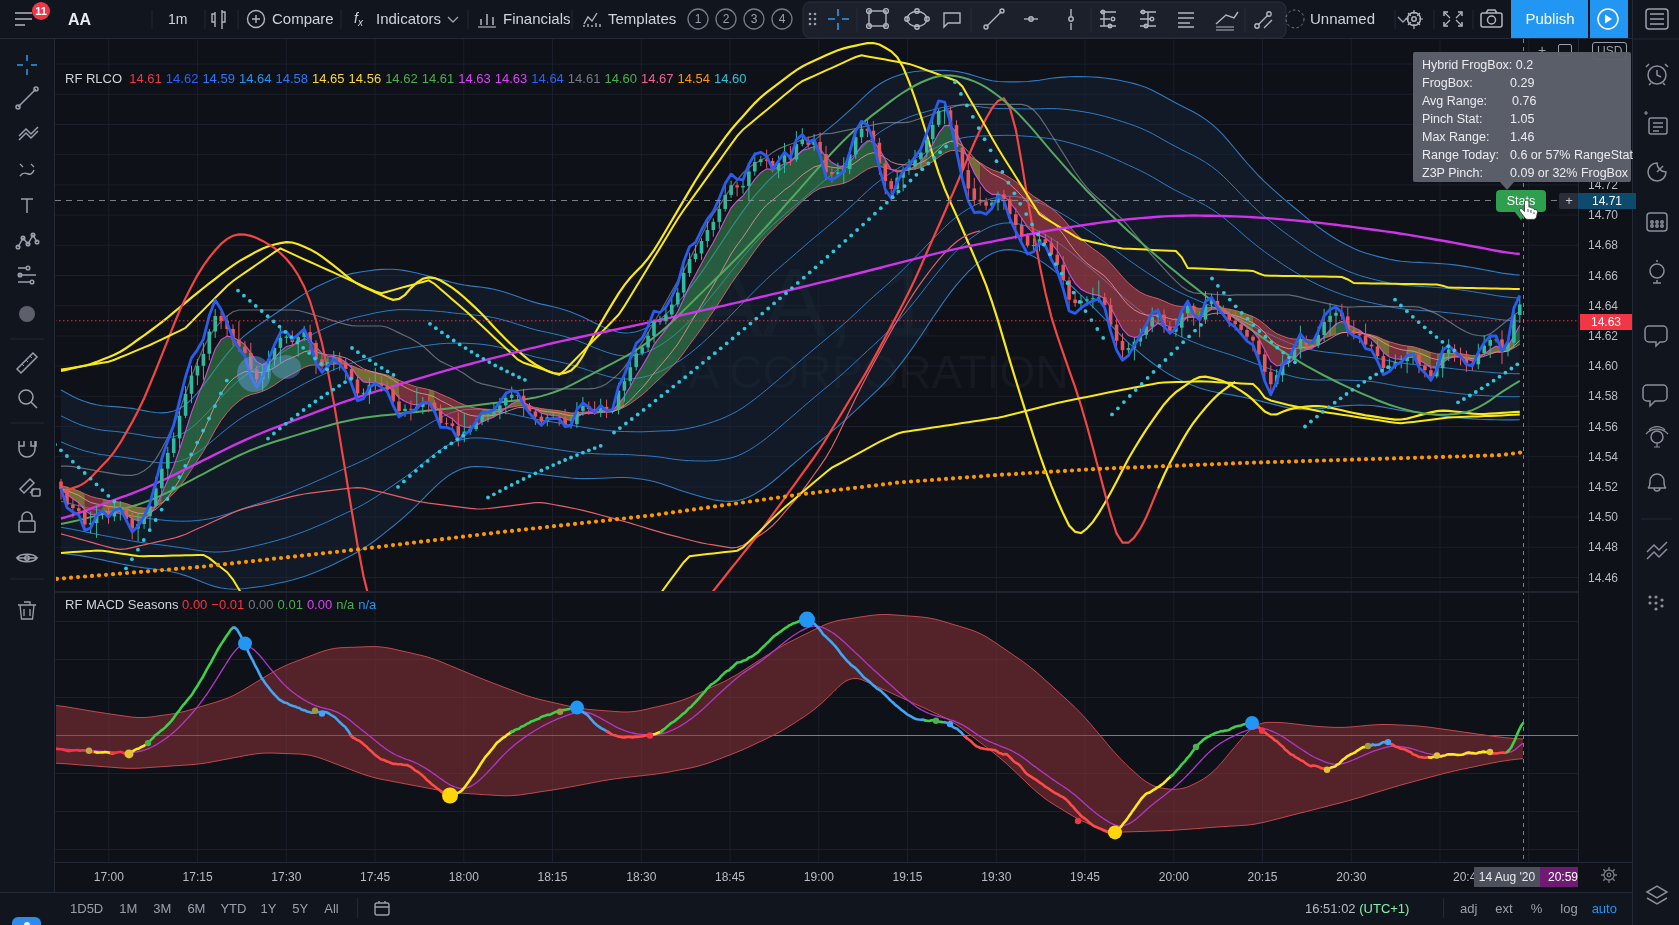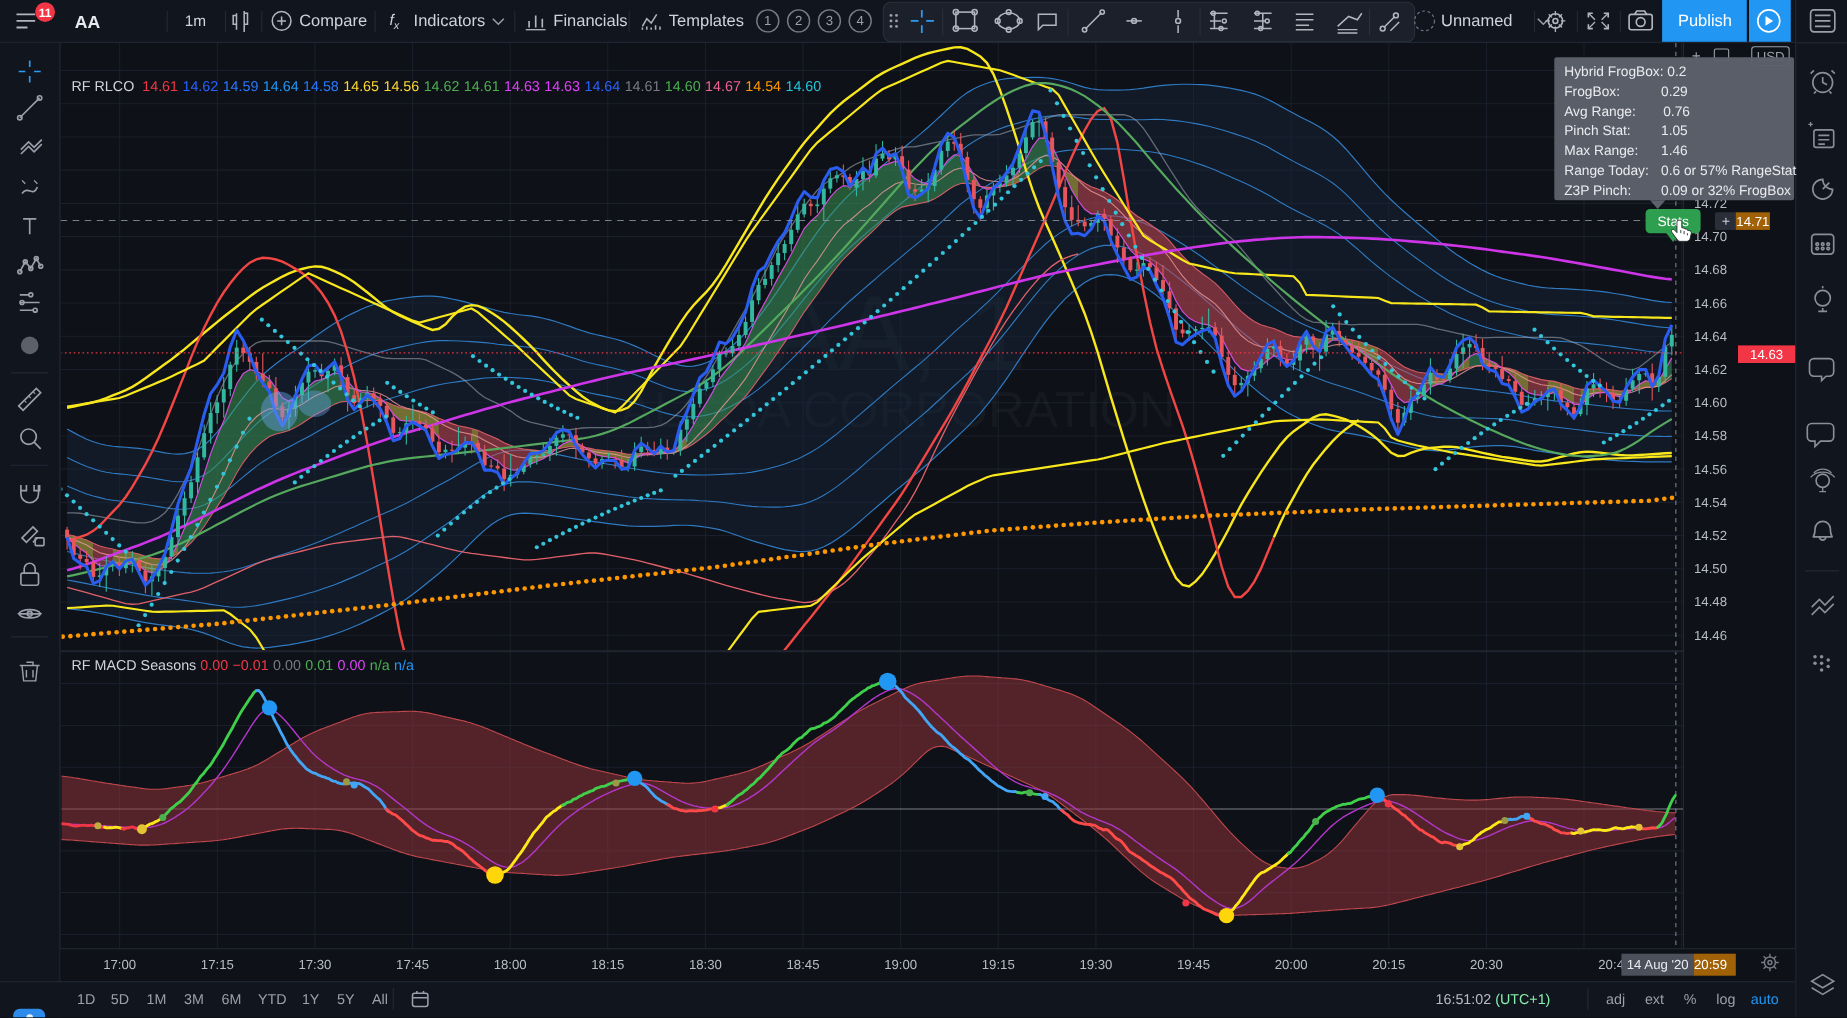--- a/index.html
+++ b/index.html
@@ -1,20 +1,20 @@
 <!DOCTYPE html>
 <html><head><meta charset="utf-8"><style>
 *{margin:0;padding:0;box-sizing:border-box}
 html,body{width:1679px;height:925px;overflow:hidden;background:#0e1117;font-family:"Liberation Sans",sans-serif}
 .abs{position:absolute}
 #stage{position:relative;width:1679px;height:925px;background:#0e1117}
 #topbar{position:absolute;left:0;top:0;width:1632px;height:39px;background:#11151e;border-bottom:1px solid #242936;color:#cfd3dc}
 #leftbar{position:absolute;left:0;top:39px;width:55px;height:886px;background:#11151e;border-right:1px solid #242936}
 #sidebar{position:absolute;left:1632px;top:0;width:47px;height:925px;background:#11151e;border-left:1px solid #242936}
-#axis{position:absolute;left:1530px;top:39px;width:54px;height:823px;background:#0e1117;border-left:1px solid #242936;color:#b2b5be}
+#axis{position:absolute;left:1578px;top:39px;width:54px;height:823px;background:#0e1117;border-left:1px solid #242936;color:#b2b5be}
 .pl{position:absolute;left:9px;font-size:12px;color:#b8bcc5}
 #tax{position:absolute;left:55px;top:862px;width:1577px;height:29px;background:#0e1117;border-top:1px solid #242936;color:#b8bcc5}
 .tl{position:absolute;top:7px;width:50px;text-align:center;font-size:12px}
 #botbar{position:absolute;left:0;top:892px;width:1632px;height:33px;background:#11151e;border-top:1px solid #242936;color:#9aa0ab;font-size:13px}
 .leg{position:absolute;color:#dfe3ec;font-size:14px;white-space:nowrap}
 .leg span{margin-right:4px}
 svg{display:block}
 </style></head><body>
 <div id="stage">
 
@@ -1102,21 +1102,21 @@
         <div class="pl" style="top:440.9px">14.52</div>
         <div class="pl" style="top:471.1px">14.50</div>
         <div class="pl" style="top:501.3px">14.48</div>
         <div class="pl" style="top:531.5px">14.46</div>
 
  </div>
 </div>
 
 <div class="abs" style="left:1580px;top:313.5px;width:52px;height:16px;background:#f23645;color:#fff;font-size:12px;text-align:center;line-height:16px">14.63</div>
 <div class="abs" style="left:1559px;top:193px;width:20px;height:16px;background:#2a2e39;border-radius:2px;color:#c8ccd4;font-size:13px;text-align:center;line-height:15px">+</div>
-<div class="abs" style="left:1578px;top:193px;width:31px;height:16px;background:#a16207;color:#fff;font-size:12px;text-align:center;line-height:16px">14.71</div>
+<div class="abs" style="left:1578px;top:193px;width:58px;height:16px;background:#0c4a6e;color:#fff;font-size:12px;text-align:center;line-height:16px">14.71</div>
 
 <div class="leg" style="left:65px;top:71px;font-size:13px;color:#d1d4dc">RF RLCO&nbsp;&nbsp;<span style="color:#f23645">14.61</span><span style="color:#2962ff">14.62</span><span style="color:#2979ff">14.59</span><span style="color:#2196f3">14.64</span><span style="color:#2979ff">14.58</span><span style="color:#fdd835">14.65</span><span style="color:#fdd835">14.56</span><span style="color:#4caf50">14.62</span><span style="color:#4caf50">14.61</span><span style="color:#e040fb">14.63</span><span style="color:#e040fb">14.63</span><span style="color:#2962ff">14.64</span><span style="color:#787b86">14.61</span><span style="color:#4caf50">14.60</span><span style="color:#f06292">14.67</span><span style="color:#ff9800">14.54</span><span style="color:#26c6da">14.60</span></div>
 <div class="leg" style="left:65px;top:597px;font-size:13px;color:#d1d4dc">RF MACD Seasons&nbsp;<span style="color:#f23645">0.00</span><span style="color:#f23645">−0.01</span><span style="color:#787b86">0.00</span><span style="color:#4caf50">0.01</span><span style="color:#e040fb">0.00</span><span style="color:#4caf50">n/a</span><span style="color:#2196f3">n/a</span></div>
 
 <div id="tax">
       <div style="position:relative;width:100%;height:100%">
         <div class="tl" style="left:28.8px">17:00</div>
         <div class="tl" style="left:117.6px">17:15</div>
         <div class="tl" style="left:206.3px">17:30</div>
         <div class="tl" style="left:295.1px">17:45</div>
@@ -1126,34 +1126,34 @@
         <div class="tl" style="left:650.0px">18:45</div>
         <div class="tl" style="left:738.8px">19:00</div>
         <div class="tl" style="left:827.5px">19:15</div>
         <div class="tl" style="left:916.3px">19:30</div>
         <div class="tl" style="left:1005.0px">19:45</div>
         <div class="tl" style="left:1093.8px">20:00</div>
         <div class="tl" style="left:1182.5px">20:15</div>
         <div class="tl" style="left:1271.3px">20:30</div>
         <div class="tl" style="left:1388px">20:45</div>
  <div class="abs" style="left:1419px;top:4px;width:66px;height:20px;background:#4c505a;color:#e8eaf0;font-size:12px;text-align:center;line-height:20px">14 Aug '20</div>
- <div class="abs" style="left:1485px;top:4px;width:38px;height:20px;background:#a16207;color:#fff;font-size:12px;text-align:left;line-height:20px">20:59</div>
+ <div class="abs" style="left:1485px;top:4px;width:38px;height:20px;background:#701a75;color:#fff;font-size:12px;text-align:right;line-height:20px">20:59</div>
 </div>
     </div>
 <svg class="abs" style="left:1598px;top:864px" width="22" height="22">
       <g stroke="#787b86" stroke-width="1.3" fill="none">
         <circle cx="11" cy="11" r="5"></circle>
         <circle cx="11" cy="11" r="1.8"></circle>
         <path d="M11 3v3M11 16v3M3 11h3M16 11h3M5.3 5.3l2.2 2.2M14.5 14.5l2.2 2.2M16.7 5.3l-2.2 2.2M7.5 14.5l-2.2 2.2"></path>
       </g>
     </svg>
 
 <div id="botbar">
  <div class="abs" style="left:70px;top:8px;letter-spacing:0">
-  <span style="margin-right:14px">1D</span><span style="margin-right:16px">5D</span><span style="margin-right:16px">1M</span><span style="margin-right:16px">3M</span><span style="margin-right:15px">6M</span><span style="margin-right:14px">YTD</span><span style="margin-right:16px">1Y</span><span style="margin-right:16px">5Y</span><span>All</span>
+  <span style="margin-right:0">1D</span><span style="margin-right:16px">5D</span><span style="margin-right:16px">1M</span><span style="margin-right:16px">3M</span><span style="margin-right:15px">6M</span><span style="margin-right:14px">YTD</span><span style="margin-right:16px">1Y</span><span style="margin-right:16px">5Y</span><span>All</span>
  </div>
  <div class="abs" style="left:357px;top:5px;width:1px;height:20px;background:#242936"></div>
  <svg class="abs" style="left:372px;top:6px" width="20" height="20">
         <g stroke="#9aa0ab" stroke-width="1.4" fill="none">
           <rect x="3" y="4" width="14" height="12" rx="2"></rect>
           <path d="M3 8h14M7 4V2M13 4V2"></path>
         </g>
       </svg>
  <div class="abs" style="left:1305px;top:8px;color:#b8bcc5">16:51:02 <span style="color:#86efac">(UTC+1)</span></div>
  <div class="abs" style="left:1443px;top:5px;width:1px;height:20px;background:#242936"></div>

